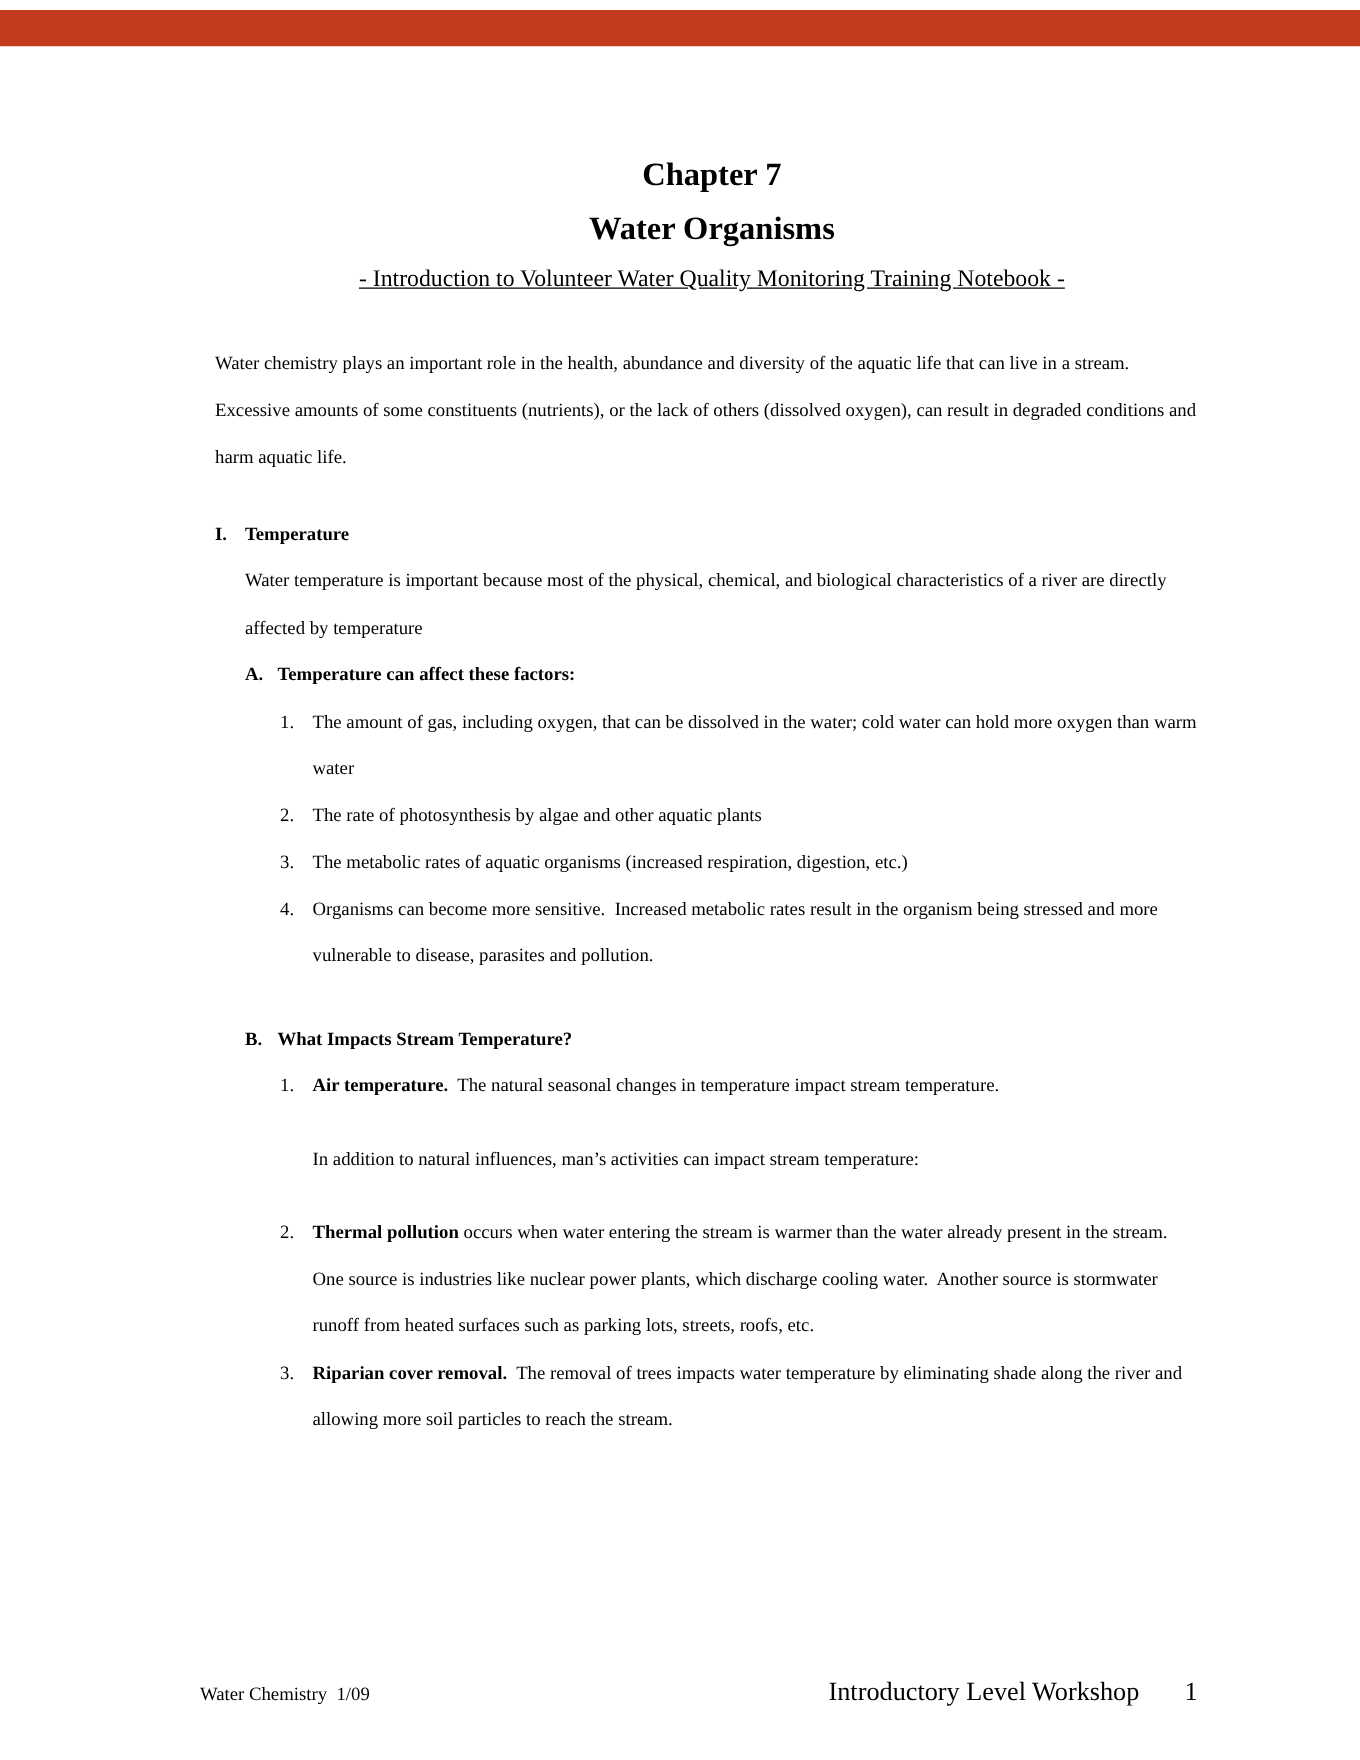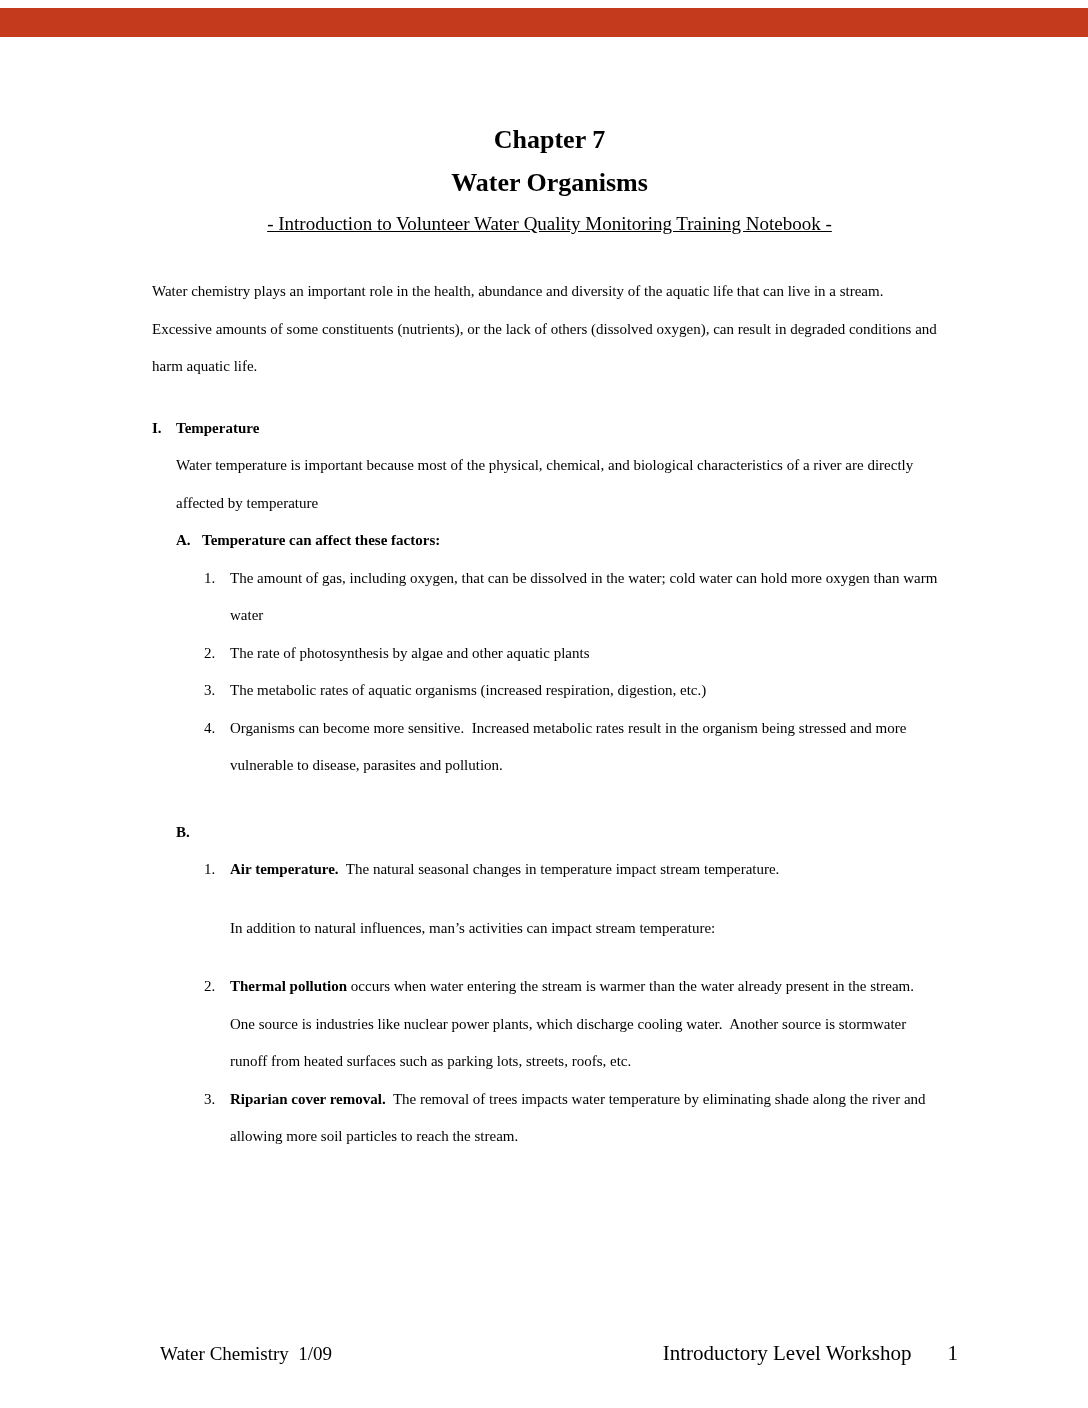--- a/index.html
+++ b/index.html
@@ -10,21 +10,21 @@
     overflow:hidden;
     font-family:"Liberation Serif","DejaVu Serif",serif;
     color:#000;
   }
   .topbar{
     position:absolute;left:0;top:8px;
     width:1088px;height:29px;
     background:#c43a1d;
   }
   .content{
-    position:absolute;left:152px;top:0;
+    position:absolute;left:172px;top:0;
     width:795px;
   }
   .h-chapter{
     margin:126px 0 0 0;text-align:center;
     font-size:26px;font-weight:bold;line-height:28px;
   }
   .h-title{
     margin:15px 0 0 0;text-align:center;
     font-size:26px;font-weight:bold;line-height:28px;
   }
@@ -44,21 +44,21 @@
   .sub-title{font-weight:bold;}
   .li{display:flex;margin-left:52px;padding-right:9px;}
   .li-num{flex:0 0 26px;}
   .li-text{flex:1;}
   .li-lead{font-weight:bold;}
   .note-gap{margin-top:21px;}
   .footer{
     position:absolute;left:160px;top:1341px;width:798px;
     display:flex;justify-content:space-between;align-items:baseline;
   }
-  .footer-left{font-size:19px;white-space:pre-wrap;}
+  .footer-left{font-size:15px;white-space:pre-wrap;}
   .footer-right{font-size:21px;display:flex;align-items:flex-end;}
   .footer-page{margin-left:36px;}
 </style>
 </head>
 <body>
 
 <div class="page">
   <div class="topbar" style="background: rgb(196, 58, 29);"></div>
 
   <div class="content">
@@ -93,20 +93,21 @@
       <span class="li-num">3.</span>
       <span class="li-text"><b class="li-lead"></b><span>The metabolic rates of aquatic organisms (increased respiration, digestion, etc.)</span></span>
     </div>
     <div class="body-text li">
       <span class="li-num">4.</span>
       <span class="li-text"><b class="li-lead"></b><span>Organisms can become more sensitive.  Increased metabolic rates result in the organism being stressed and more vulnerable to disease, parasites and pollution.</span></span>
     </div>
 
     <div class="body-text sub-row gap-b">
       <span class="sub-num">B.</span>
+      <span class="sub-title">What Impacts Stream Temperature?</span>
     </div>
 
     <div class="body-text li">
       <span class="li-num">1.</span>
       <span class="li-text"><b class="li-lead">Air temperature.</b><span>  The natural seasonal changes in temperature impact stream temperature.</span></span>
     </div>
 
     <div class="body-text li note-gap">
       <span class="li-num"></span>
       <span class="li-text">In addition to natural influences, man’s activities can impact stream temperature:</span>

